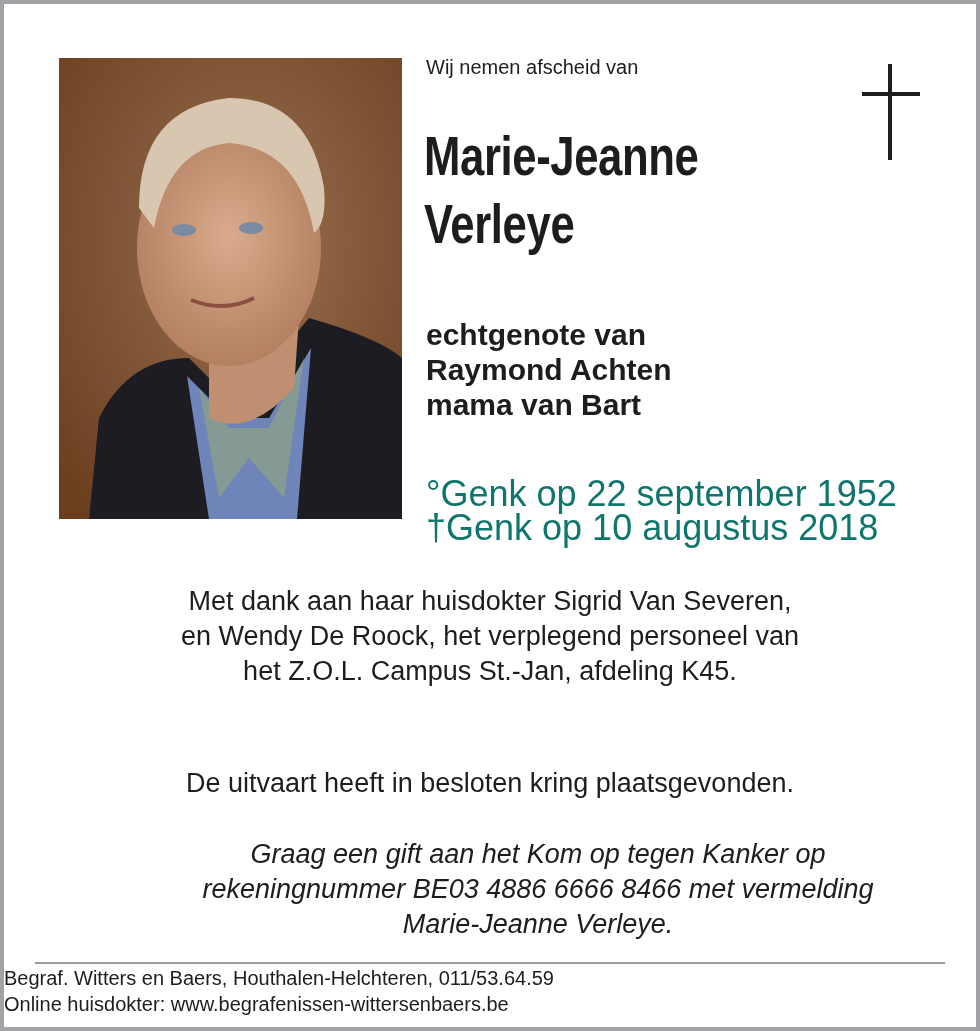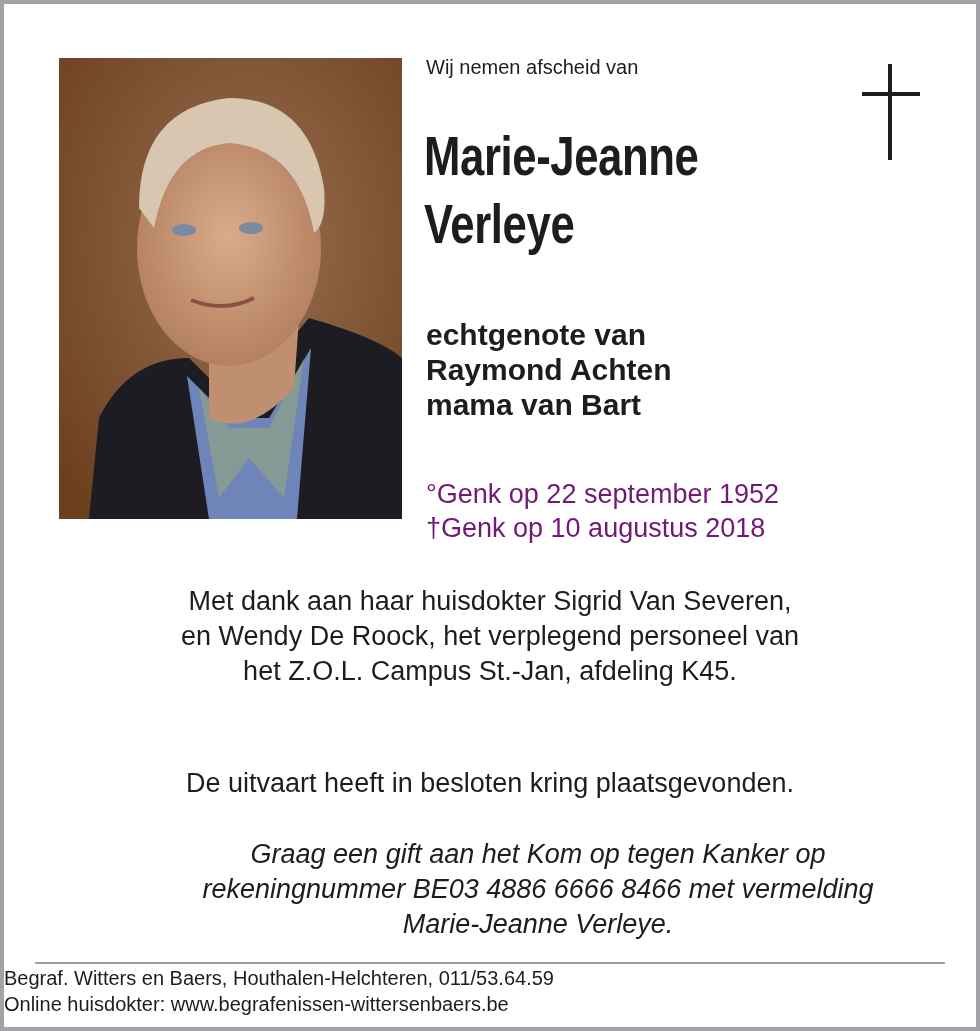--- a/index.html
+++ b/index.html
@@ -28,21 +28,21 @@
     position: absolute; left: 420px; top: 118px;
     font-size: 56px; font-weight: 700; line-height: 68px; color: #1e1c1c;
     transform: scaleX(0.78); transform-origin: left top; letter-spacing: -0.5px;
   }
   .relations {
     position: absolute; left: 422px; top: 313px;
     font-size: 30px; font-weight: 700; line-height: 35px; color: #1e1c1c;
   }
   .dates {
     position: absolute; left: 422px; top: 473px;
-    font-size: 27px; line-height: 34px; color: #701a75;
+    font-size: 36px; line-height: 34px; color: #0f766e;
   }
   .center-block {
     position: absolute; left: 0; width: 972px; text-align: center;
     font-size: 27px; line-height: 35px; color: #1e1c1c;
   }
   .thanks { top: 580px; }
   .ceremony { top: 762px; }
   .donation { top: 833px; font-style: italic; margin-left: 48px; }
   .rule {
     position: absolute; left: 31px; width: 910px; top: 958px; height: 2px;

